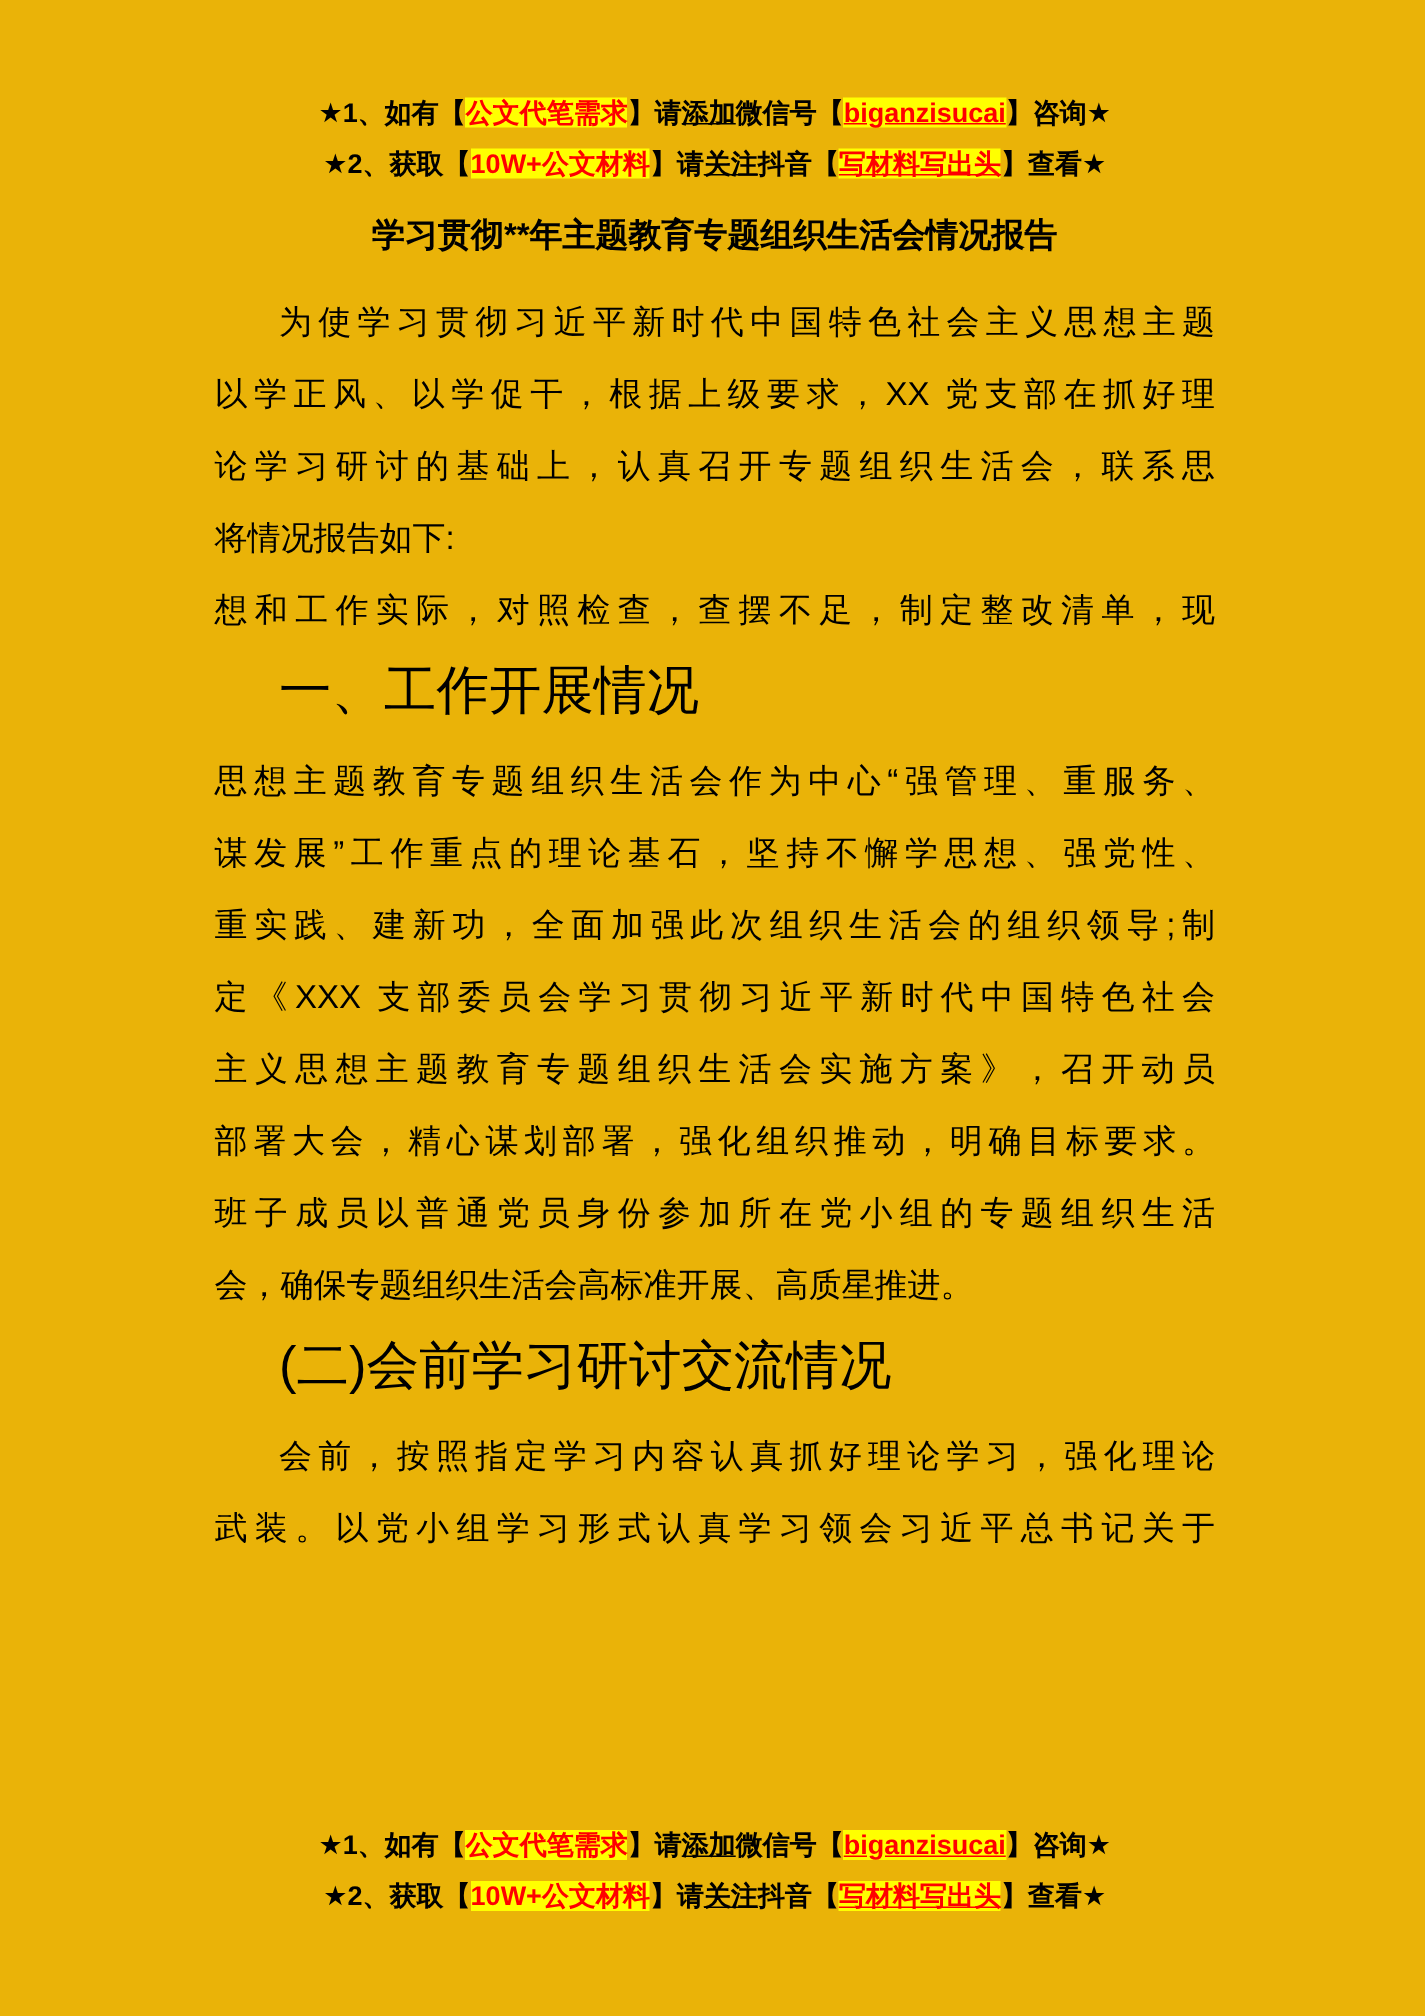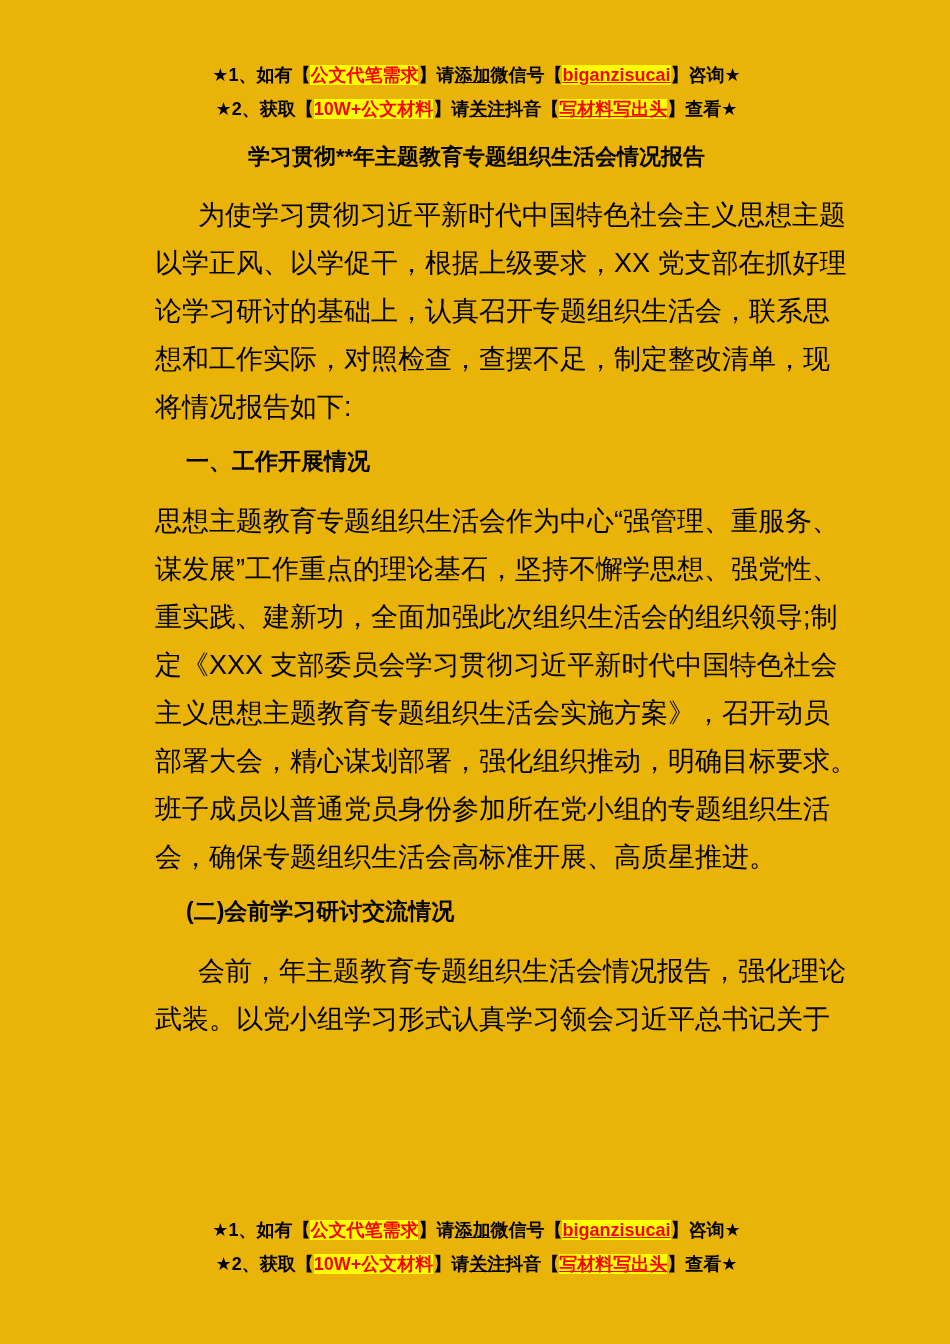--- a/index.html
+++ b/index.html
@@ -26,29 +26,28 @@
   .footer-promo{margin-top:auto;}
   
   .doc-title{
     margin-top:5px;
     font-size:22px;font-weight:bold;line-height:52px;text-align:center;
   }
   
   .blocks .p{margin-top:12px;}
   .blocks > .p:first-child{margin-top:8px;}
   .blocks .line{
-    font-size:27px;line-height:48px;
+    font-size:22px;line-height:48px;
     text-align:justify;text-align-last:justify;
     white-space:nowrap;
-    margin-left:12px;
   }
   .blocks .line.first{text-indent:43px;}
   .blocks .line.para-end{text-align-last:left;}
   .blocks .h{
-    font-size:23px;font-weight:bold;line-height:48px;
+    font-size:35px;font-weight:normal;line-height:48px;
     padding-left:43px;margin-top:8px;
   }
   .blocks .h + .h{margin-top:0;}
   .blocks .p + .h{margin-top:6px;}
 </style>
 </head>
 <body>
 
 <div class="page">
 
@@ -57,37 +56,37 @@
       <div class="promo-line"><span class="seg plain">★2、获取【</span><span class="seg red-hl">10W+公文材料</span><span class="seg plain">】请</span><span class="seg underline">关注</span><span class="seg plain">抖音【</span><span class="seg red-hl-underline">写材料写出头</span><span class="seg plain">】查看★</span></div>
     </div>
 
   <div class="doc-title">学习贯彻**年主题教育专题组织生活会情况报告</div>
 
   <div class="blocks">
       <div class="p">
         <div class="line first">为使学习贯彻习近平新时代中国特色社会主义思想主题</div>
         <div class="line">以学正风、以学促干，根据上级要求，XX 党支部在抓好理</div>
         <div class="line">论学习研讨的基础上，认真召开专题组织生活会，联系思</div>
+        <div class="line para-end">将情况报告如下:</div>
         <div class="line">想和工作实际，对照检查，查摆不足，制定整改清单，现</div>
-        <div class="line para-end">将情况报告如下:</div>
       </div>
       <div class="h h1">一、工作开展情况</div>
       <div class="p">
         <div class="line">思想主题教育专题组织生活会作为中心“强管理、重服务、</div>
         <div class="line">谋发展”工作重点的理论基石，坚持不懈学思想、强党性、</div>
         <div class="line">重实践、建新功，全面加强此次组织生活会的组织领导;制</div>
         <div class="line">定《XXX 支部委员会学习贯彻习近平新时代中国特色社会</div>
         <div class="line">主义思想主题教育专题组织生活会实施方案》，召开动员</div>
         <div class="line">部署大会，精心谋划部署，强化组织推动，明确目标要求。</div>
         <div class="line">班子成员以普通党员身份参加所在党小组的专题组织生活</div>
         <div class="line para-end">会，确保专题组织生活会高标准开展、高质星推进。</div>
       </div>
       <div class="h h2">(二)会前学习研讨交流情况</div>
       <div class="p">
-        <div class="line first">会前，年主题教育专题组织生活会情况报告，强化理论</div>
+        <div class="line first">会前，按照指定学习内容认真抓好理论学习，强化理论</div>
         <div class="line">武装。以党小组学习形式认真学习领会习近平总书记关于</div>
       </div>
     </div>
 
   <div class="promo footer-promo">
       <div class="promo-line"><span class="seg plain">★1、如有【</span><span class="seg red-hl">公文代笔需求</span><span class="seg plain">】请</span><span class="seg underline">添加</span><span class="seg plain">微信号【</span><span class="seg red-hl-underline">biganzisucai</span><span class="seg plain">】咨询★</span></div>
       <div class="promo-line"><span class="seg plain">★2、获取【</span><span class="seg red-hl">10W+公文材料</span><span class="seg plain">】请</span><span class="seg underline">关注</span><span class="seg plain">抖音【</span><span class="seg red-hl-underline">写材料写出头</span><span class="seg plain">】查看★</span></div>
     </div>
 
 </div>

